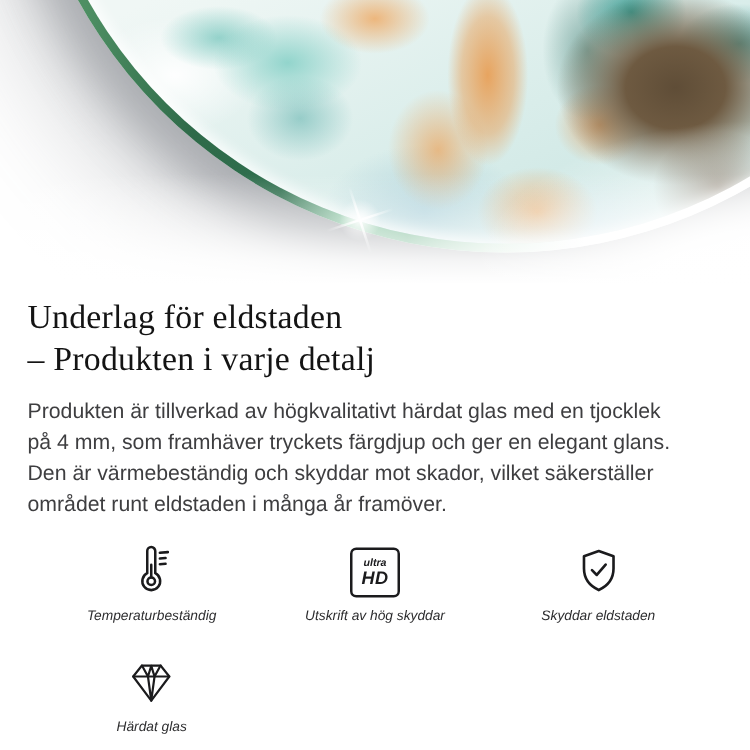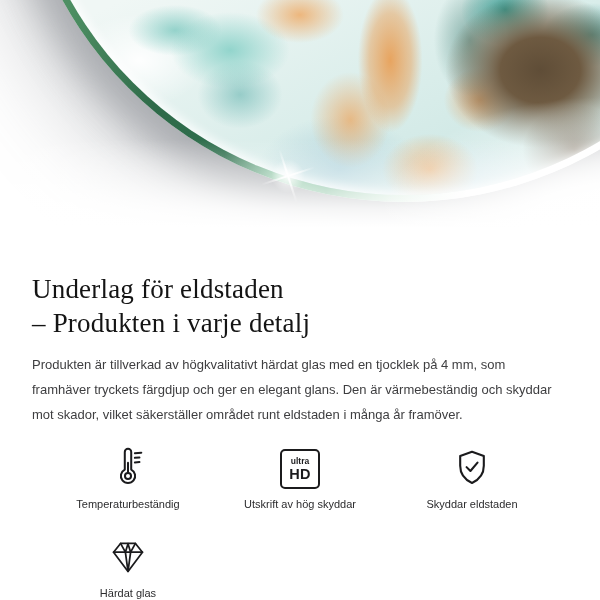--- a/index.html
+++ b/index.html
@@ -39,29 +39,29 @@
     background:linear-gradient(90deg,transparent,rgba(255,255,255,0.98) 45%,rgba(255,255,255,0.98) 55%,transparent);}
   .sparkle::after{content:"";position:absolute;left:26.8px;top:0;width:2.4px;height:56px;
     background:linear-gradient(180deg,transparent,rgba(255,255,255,0.98) 45%,rgba(255,255,255,0.98) 55%,transparent);}
   .hero-fade{position:absolute;inset:0;
     background:
       radial-gradient(300px 180px at 100% 100%, rgba(255,255,255,0.95) 25%, rgba(255,255,255,0) 75%),
       linear-gradient(to bottom, rgba(255,255,255,0) 60%, rgba(255,255,255,0.45) 78%,
                       rgba(255,255,255,0.85) 90%, #ffffff 98%);}
 
   
-  .content{padding:4px 32px 0;margin-top:36px;}
+  .content{padding:4px 22px 0;}
   h1{margin:0;font-family:"Liberation Serif","DejaVu Serif",serif;font-weight:400;
      font-size:27px;line-height:34px;color:#141414;letter-spacing:0.2px;}
   h1 span{display:block;}
-  .desc{margin:12px 0 0;font-size:13px;line-height:25px;color:#3e3e40;max-width:528px;}
+  .desc{margin:12px 0 0;font-size:17px;line-height:25px;color:#3e3e40;max-width:528px;}
 
   
   .features{margin:16px 10px 0;display:grid;grid-template-columns:repeat(3,1fr);row-gap:22px;}
-  .feature{display:flex;flex-direction:column;align-items:center;}
+  .feature{display:flex;flex-direction:column;align-items:center;font-style:italic;}
   .icn{height:46px;display:flex;align-items:flex-end;justify-content:center;}
   .lbl{margin-top:9px;font-size:11px;color:#2c2c2e;text-align:center;}
   .uhd{width:36px;height:36px;border:2.6px solid #1b1b1d;border-radius:5px;
        display:flex;flex-direction:column;align-items:center;justify-content:center;
        line-height:1;color:#1b1b1d;}
   .uhd-top{font-size:8.5px;font-weight:700;}
   .uhd-hd{font-size:14.5px;font-weight:800;letter-spacing:0.3px;margin-top:1px;}
 </style>
 </head>
 <body>

